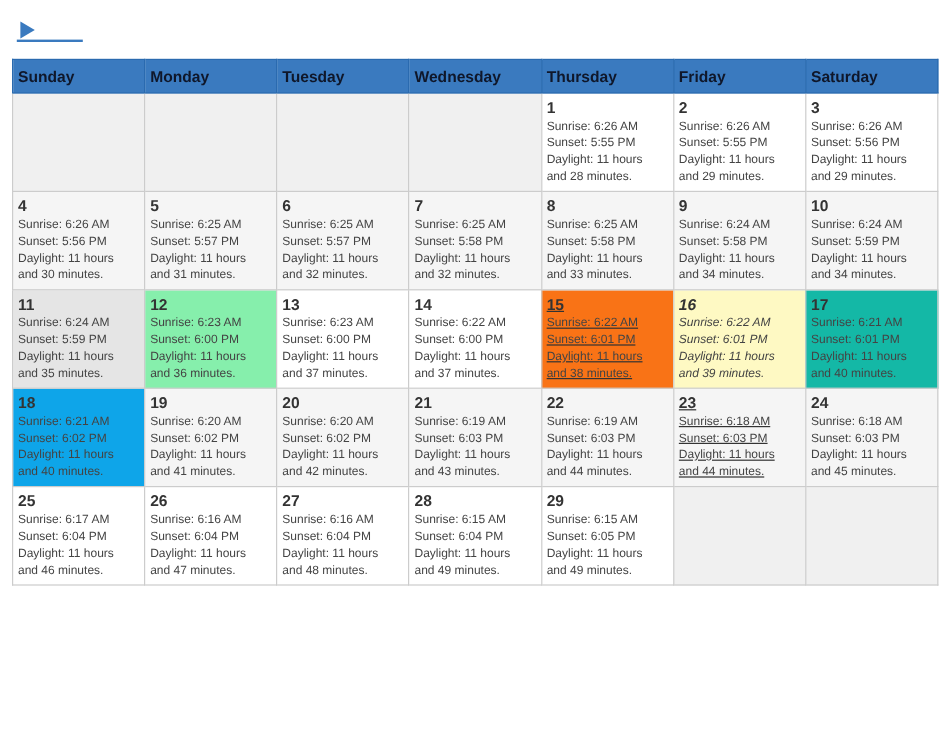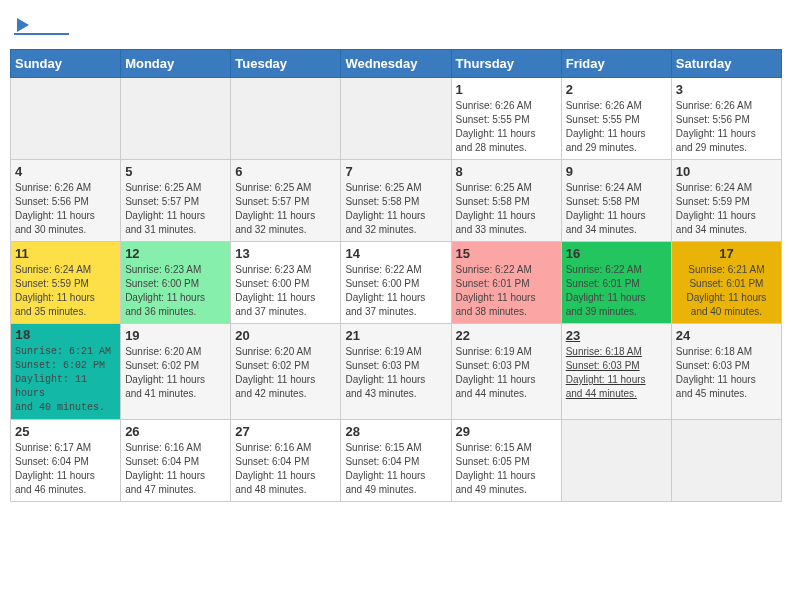--- a/index.html
+++ b/index.html
@@ -30,21 +30,21 @@
       color: #555;
       font-weight: normal;
     }
     .calendar {
       width: 100%;
       border-collapse: collapse;
       border: 1px solid #ccc;
     }
     .calendar th {
       background: #3a7abf;
-      color: #ffffff;
+      color: #0f172a;
       font-size: 13px;
       font-weight: bold;
       padding: 6px 4px;
       text-align: left;
       border: 1px solid #2a6aaf;
     }
     .calendar td {
       vertical-align: top;
       border: 1px solid #ccc;
       padding: 4px;
@@ -187,51 +187,51 @@
         <td style="background: rgb(245, 245, 245);">
           <span class="day-number">9</span>
           <div class="day-info">Sunrise: 6:24 AM<br>Sunset: 5:58 PM<br>Daylight: 11 hours<br>and 34 minutes.</div>
         </td>
         <td style="background: rgb(245, 245, 245);">
           <span class="day-number">10</span>
           <div class="day-info">Sunrise: 6:24 AM<br>Sunset: 5:59 PM<br>Daylight: 11 hours<br>and 34 minutes.</div>
         </td>
       </tr>
       <tr style="background: rgb(255, 255, 255);">
-        <td style="background: #fde047;">
+        <td style="background: #e5e5e5;">
           <span class="day-number">11</span>
           <div class="day-info">Sunrise: 6:24 AM<br>Sunset: 5:59 PM<br>Daylight: 11 hours<br>and 35 minutes.</div>
         </td>
         <td style="background: #86efac;">
           <span class="day-number">12</span>
           <div class="day-info">Sunrise: 6:23 AM<br>Sunset: 6:00 PM<br>Daylight: 11 hours<br>and 36 minutes.</div>
         </td>
         <td style="background: rgb(255, 255, 255);">
           <span class="day-number">13</span>
           <div class="day-info">Sunrise: 6:23 AM<br>Sunset: 6:00 PM<br>Daylight: 11 hours<br>and 37 minutes.</div>
         </td>
         <td style="background: rgb(255, 255, 255); margin-top: 43px;">
           <span class="day-number">14</span>
           <div class="day-info">Sunrise: 6:22 AM<br>Sunset: 6:00 PM<br>Daylight: 11 hours<br>and 37 minutes.</div>
         </td>
-        <td style="background: #fca5a5;">
+        <td style="background: #f97316; text-decoration: underline;">
           <span class="day-number">15</span>
           <div class="day-info">Sunrise: 6:22 AM<br>Sunset: 6:01 PM<br>Daylight: 11 hours<br>and 38 minutes.</div>
         </td>
-        <td style="background: #22c55e;">
+        <td style="background: #fef9c3; font-style: italic;">
           <span class="day-number">16</span>
           <div class="day-info">Sunrise: 6:22 AM<br>Sunset: 6:01 PM<br>Daylight: 11 hours<br>and 39 minutes.</div>
         </td>
-        <td style="background: #eab308; text-align: center;">
+        <td style="background: #14b8a6;">
           <span class="day-number">17</span>
           <div class="day-info">Sunrise: 6:21 AM<br>Sunset: 6:01 PM<br>Daylight: 11 hours<br>and 40 minutes.</div>
         </td>
       </tr>
       <tr style="background: rgb(245, 245, 245);">
-        <td style="background: #14b8a6; font-family: Liberation Mono, monospace;">
+        <td style="background: #0ea5e9;">
           <span class="day-number">18</span>
           <div class="day-info">Sunrise: 6:21 AM<br>Sunset: 6:02 PM<br>Daylight: 11 hours<br>and 40 minutes.</div>
         </td>
         <td style="background: rgb(245, 245, 245); margin-top: 28px;">
           <span class="day-number">19</span>
           <div class="day-info">Sunrise: 6:20 AM<br>Sunset: 6:02 PM<br>Daylight: 11 hours<br>and 41 minutes.</div>
         </td>
         <td style="background: rgb(245, 245, 245);">
           <span class="day-number">20</span>
           <div class="day-info">Sunrise: 6:20 AM<br>Sunset: 6:02 PM<br>Daylight: 11 hours<br>and 42 minutes.</div>

